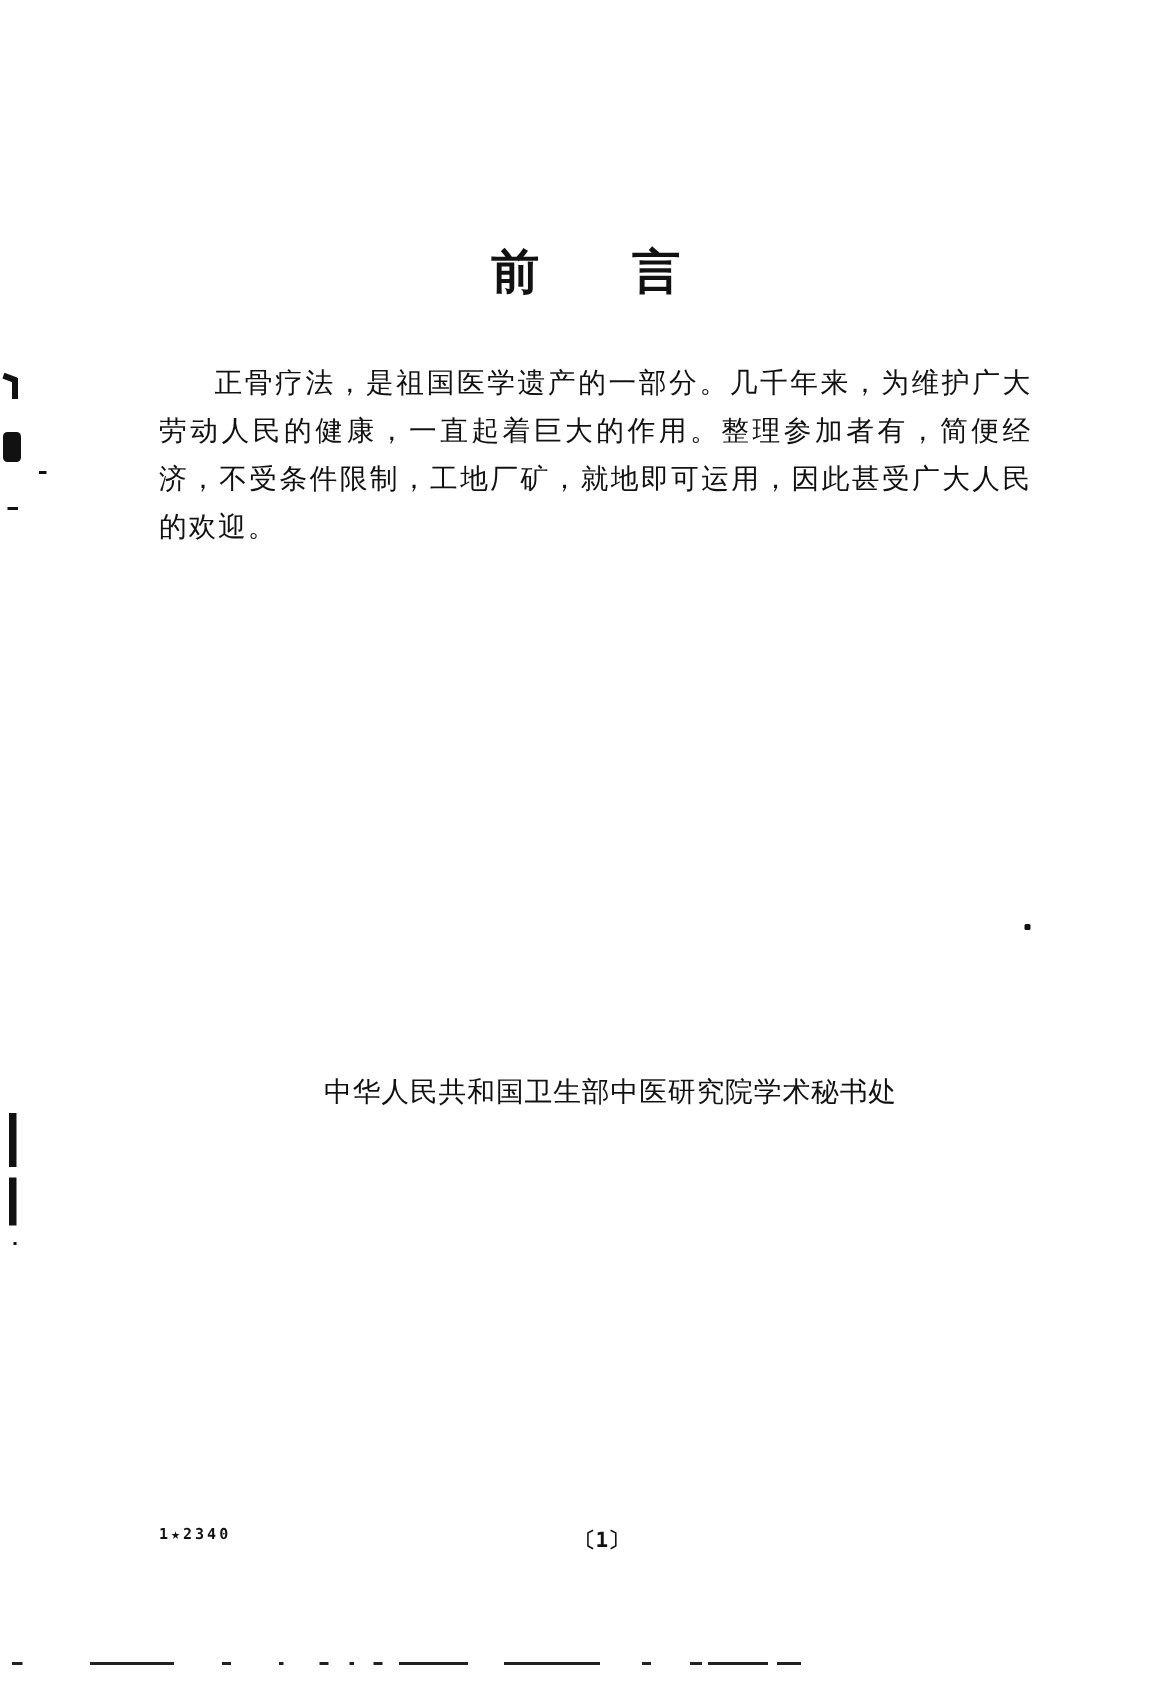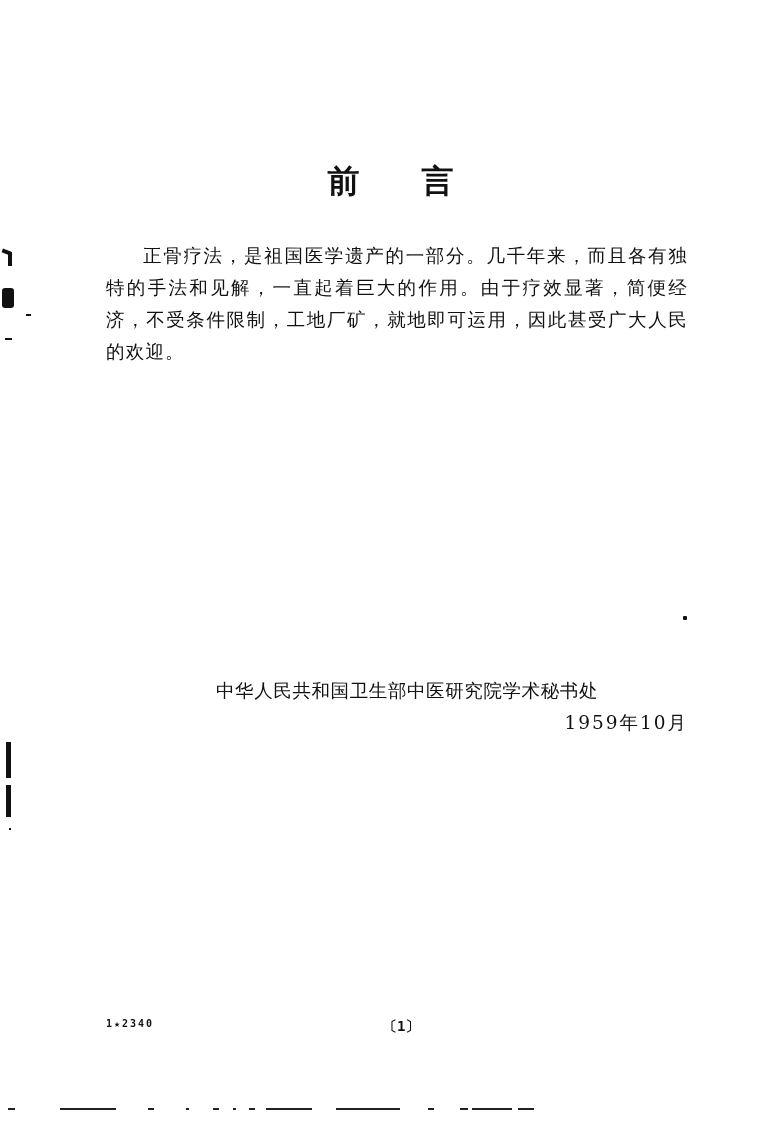--- a/index.html
+++ b/index.html
@@ -14,21 +14,21 @@
   .title span { display:inline-block; }
   .title .gap { width:62px; }
   .body-text {
     position:absolute; left:106px; top:240px; width:582px;
     font-size:18.5px; line-height:32px; letter-spacing:1.2px;
   }
   .para { margin:0; text-indent:37px; text-align:justify; text-align-last:left; }
   .signature {
     position:absolute; left:216px; top:675px; width:472px; font-size:18.5px; line-height:32px;
   }
-  .sig-org { display:block; letter-spacing:0.6px; }
+  .sig-org { display:block; letter-spacing:0.6px;margin-top:38px; }
   .sig-date { display:block; text-align:right; letter-spacing:2px; }
   .footer-code {
     position:absolute; left:106px; top:1018px; font-size:10px;
     font-family:"DejaVu Sans Mono","Liberation Mono",monospace; letter-spacing:2px; font-weight:bold;
   }
   .page-num {
     position:absolute; left:383px; top:1018px; font-size:14px;
     font-family:"DejaVu Sans Mono","Liberation Mono",monospace; font-weight:bold;
   }
   .mark { position:absolute; background:#111; }
@@ -39,28 +39,27 @@
   .seg { position:absolute; height:1.5px; background:#222; top:0; }
 </style>
 </head>
 <body>
 
 <div class="title">
   <span>前</span><span class="gap"></span><span>言</span>
 </div>
 
 <div class="body-text">
-  <p class="para">正骨疗法，是祖国医学遗产的一部分。几千年来，而且各有独特的手法和见解，一直起着巨大的作用。由于疗效显著，简便经济，不受条件限制，工地厂矿，就地即可运用，因此甚受广大人民的欢迎。</p>
+  <p class="para">正骨疗法，是祖国医学遗产的一部分。几千年来，为维护广大劳动人民的健康，一直起着巨大的作用。整理参加者有，简便经济，不受条件限制，工地厂矿，就地即可运用，因此甚受广大人民的欢迎。</p>
 </div>
 
 <div class="dot-mark"></div>
 
 <div class="signature">
   <span class="sig-org">中华人民共和国卫生部中医研究院学术秘书处</span>
-  <span class="sig-date">1959年10月</span>
 </div>
 
 <div class="footer-code">1★2340</div>
 <div class="page-num">〔1〕</div>
 
 <div>
   <div class="mark" style="left:2px;top:250px;width:9px;height:4px;transform:rotate(20deg);"></div>
   <div class="mark" style="left:8px;top:252px;width:4px;height:14px;"></div>
   <div class="mark" style="left:2px;top:288px;width:12px;height:20px;border-radius:3px;"></div>
   <div class="mark" style="left:26px;top:314px;width:5px;height:1.5px;"></div>

